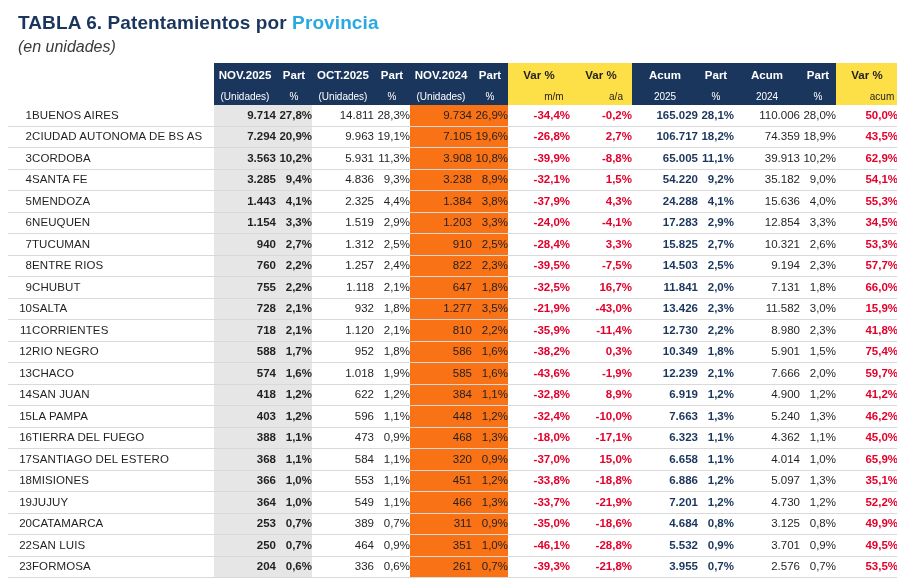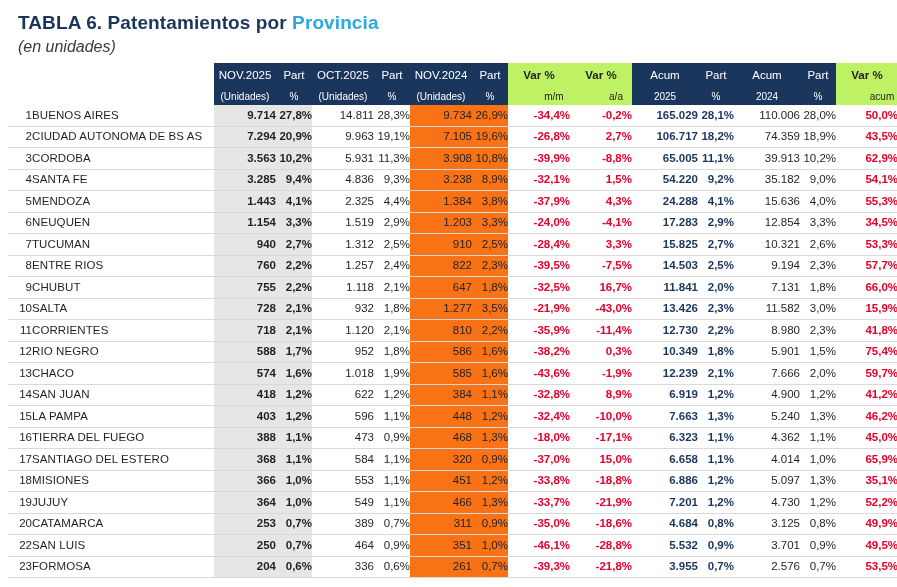--- a/index.html
+++ b/index.html
@@ -53,29 +53,29 @@
     height: 24px;
     vertical-align: middle;
   }
   thead tr.h2 th {
     height: 18px;
     vertical-align: middle;
   }
   th.hdark {
     background: #1b365d;
     color: #ffffff;
-    font-weight: normal;
+    font-weight: bold;
     text-align: center;
   }
   th.hdark.sub {
     font-weight: normal;
     font-size: 10px;
   }
   th.hyellow {
-    background: #bef264;
+    background: #fde047;
     color: #231f20;
     font-weight: bold;
     text-align: center;
   }
   th.hyellow.sub {
     font-weight: normal;
     font-size: 10px;
     padding-left: 30px;
   }
   th.blank {

